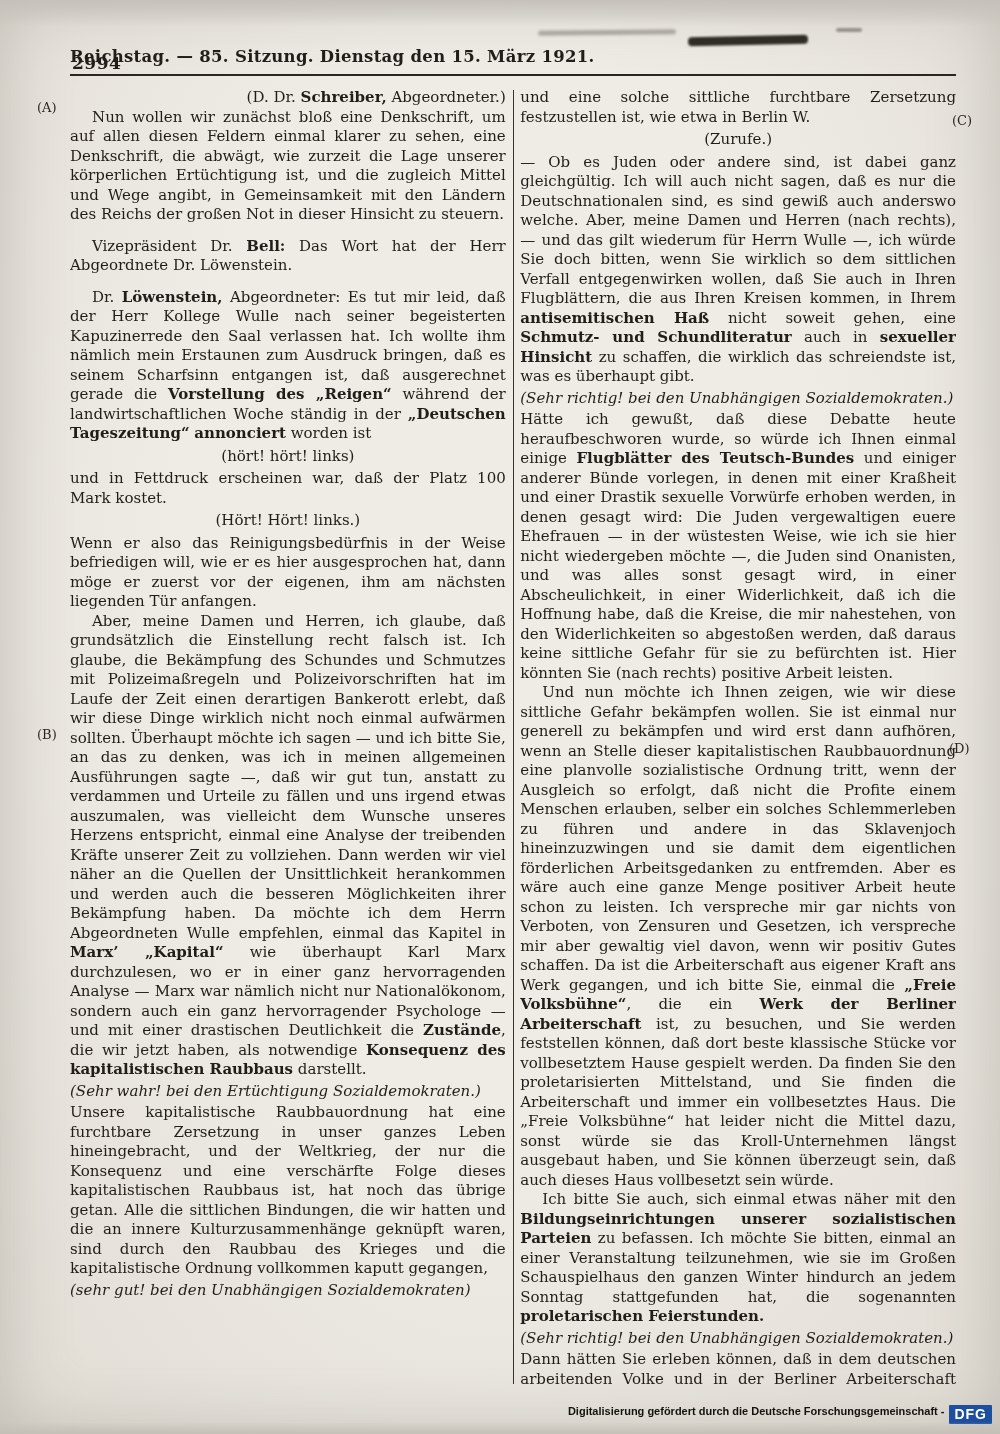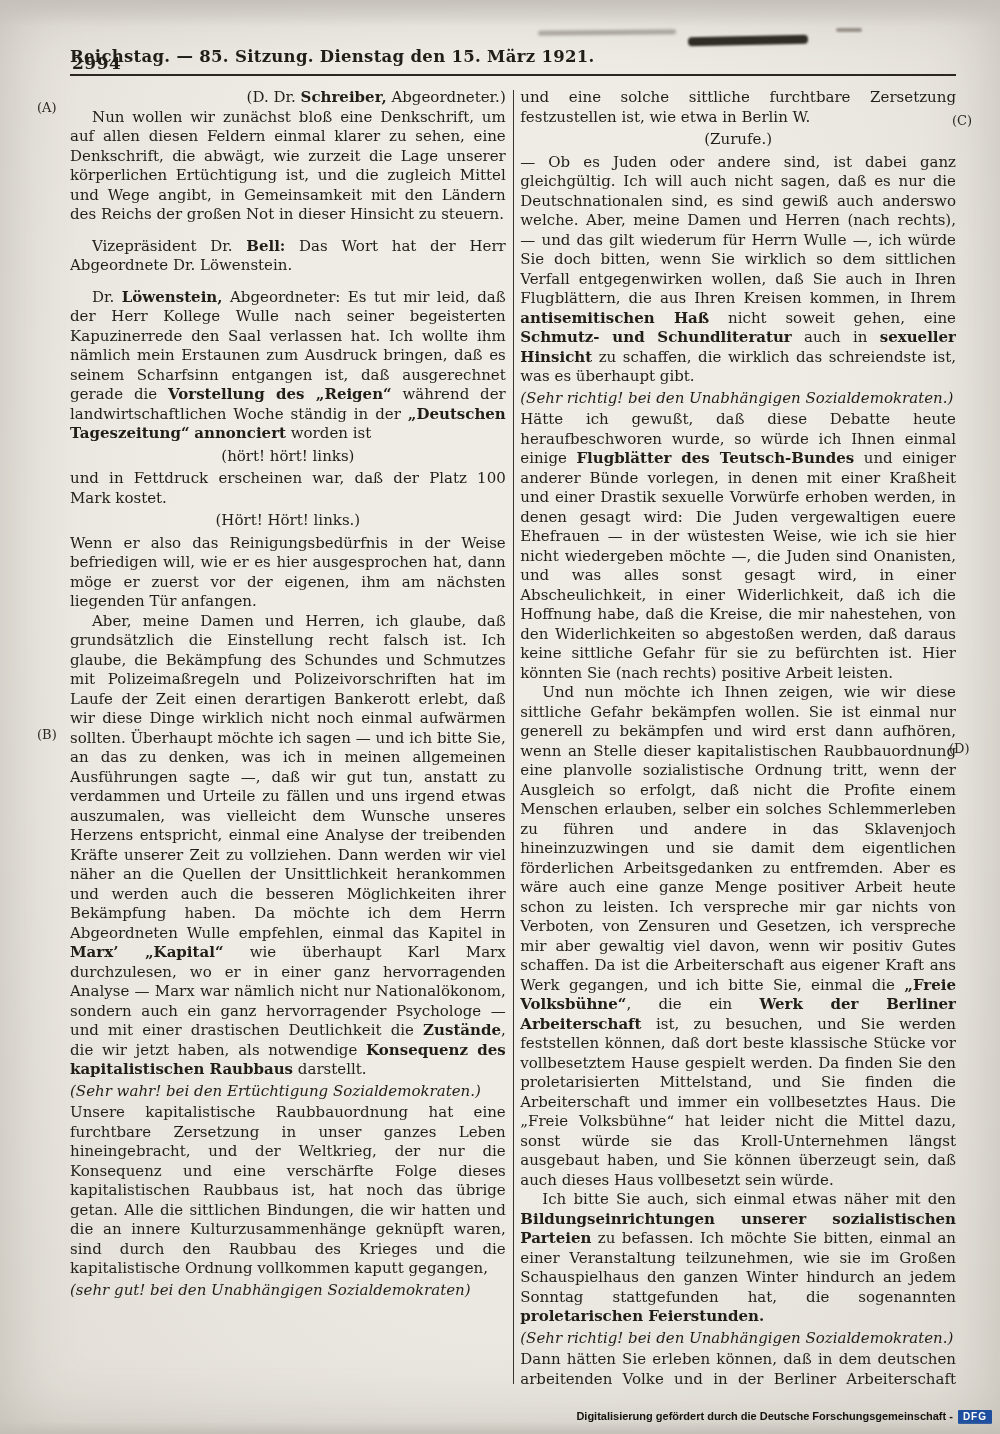--- a/index.html
+++ b/index.html
@@ -42,21 +42,21 @@
   .para.attribution { text-align:right; margin-bottom:0; }
   .para.indent { text-indent:22px; }
   .para.speaker { text-indent:22px; }
   .para.center { text-align:center; margin:3px 0; }
   .para.note { text-align:left; margin:2px 0;font-style:italic; }
   .para.gap { margin-top:12px; }
   .em { font-weight:bold; }
 
   .footer { position:absolute; bottom:10px; right:8px; display:flex; align-items:flex-start; gap:5px;
     font-family:"Liberation Sans","DejaVu Sans",sans-serif; font-size:11px; font-weight:bold; color:#15120e; }
-  .dfg-logo { display:inline-block; color:#fff; background:#1d4f9e; font-size:10px;
+  .dfg-logo { display:inline-block; color:#fff; background:#1d4f9e; font-size:14px;
     font-weight:bold; letter-spacing:1px; padding:1px 5px 2px 5px; border-radius:1px; }
 </style>
 </head>
 <body>
 
 <div class="page">
   <div class="top-shade"></div>
   <div class="artifact artifact-a"></div>
   <div class="artifact artifact-b"></div>
   <div class="artifact artifact-c"></div>

